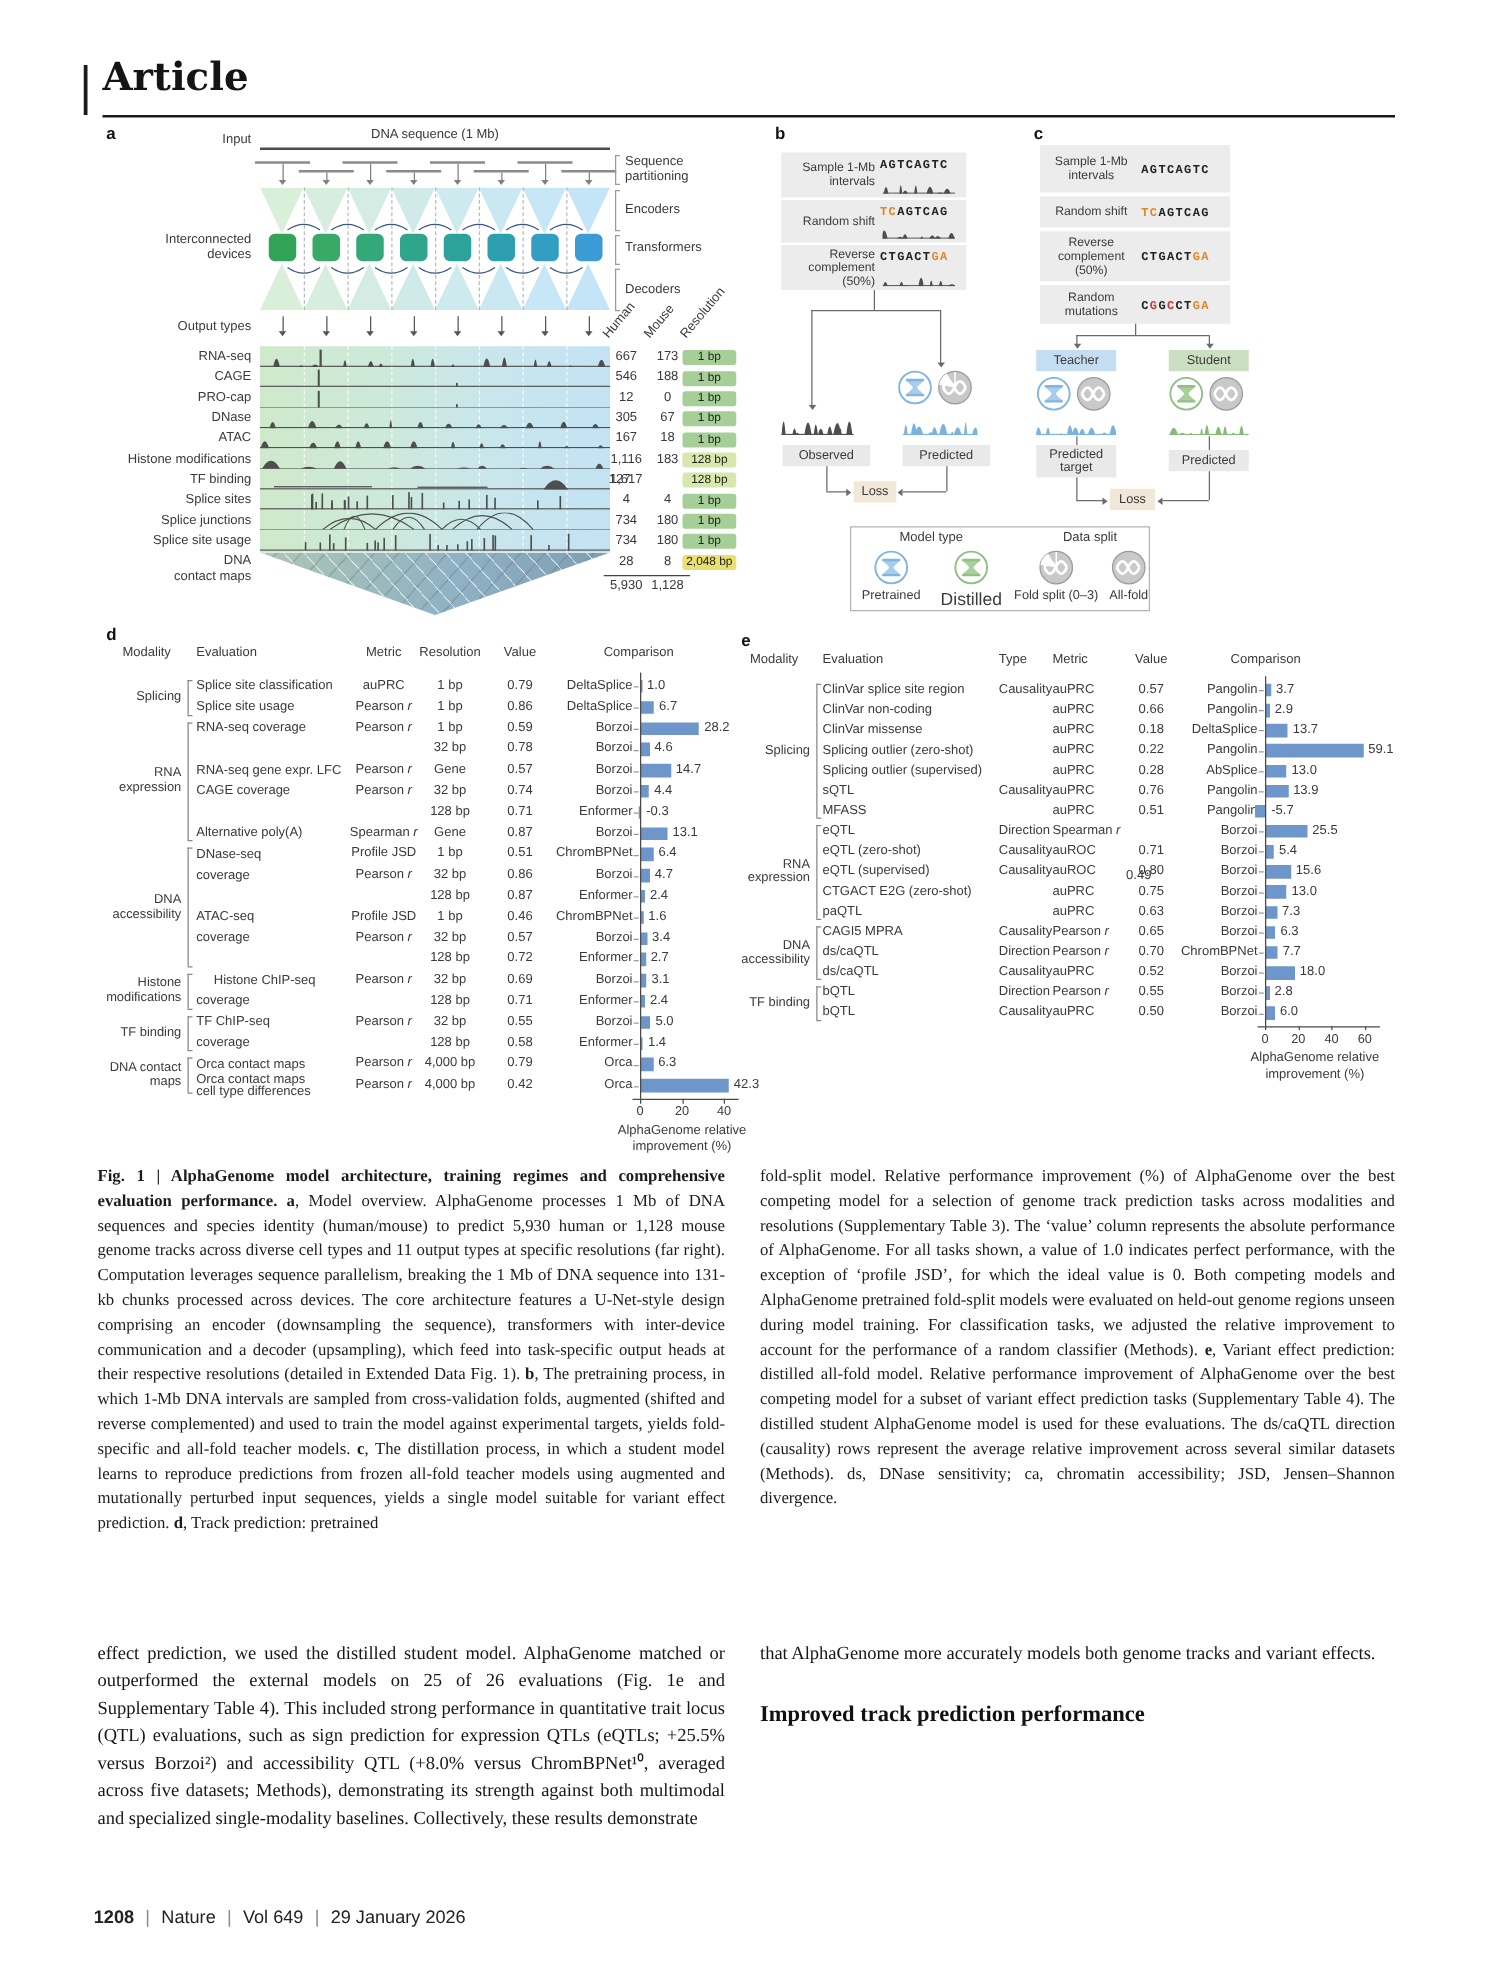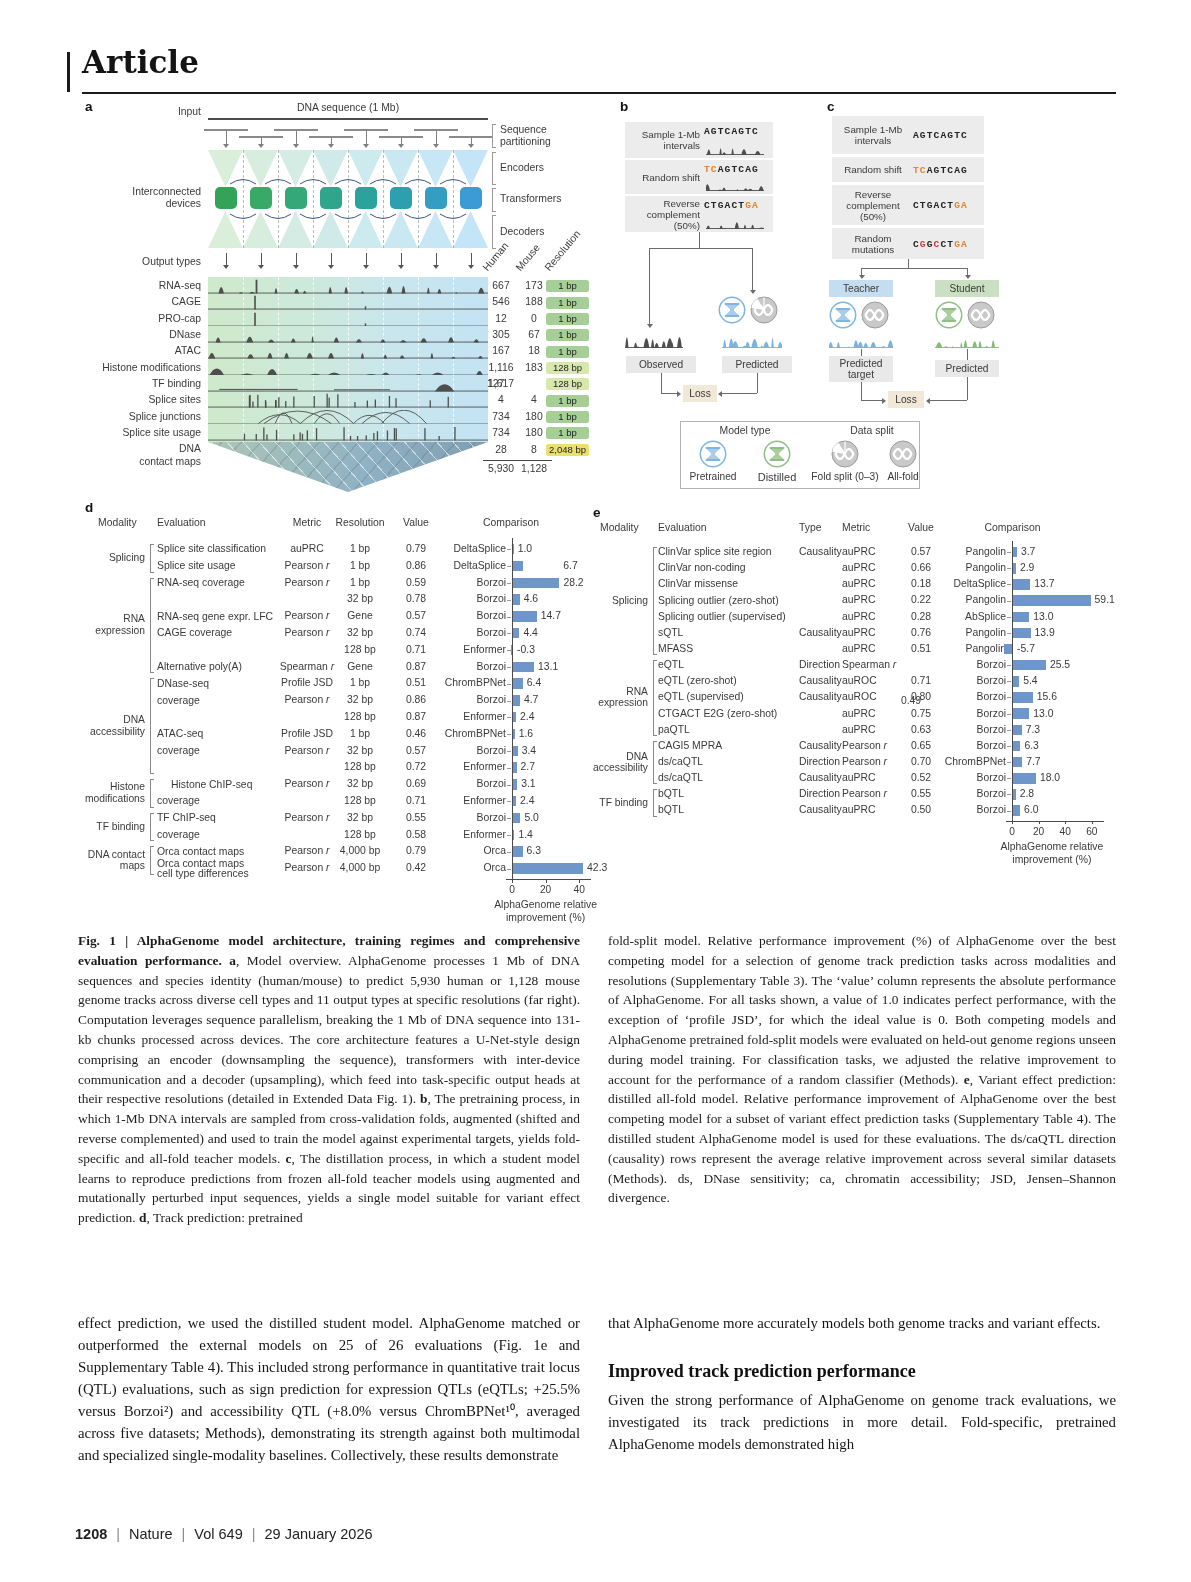--- a/index.html
+++ b/index.html
@@ -473,21 +473,21 @@
       </div>
       <div class="abs fl" style="position: absolute; left: 668px; top: 471px; width: 90px; text-align: center; font-size: 10.2px;">Pretrained</div>
       <div class="abs fl" style="position: absolute; left: 763px; top: 440px;">
         <svg width="28" height="28" viewBox="0 0 28 28">
           <circle cx="14" cy="14" r="12.7" fill="#fff" stroke="#8fbf83" stroke-width="1.5"></circle>
           <path d="M6.8 8.4 H21.2 L16 13.2 V14.8 L21.2 19.6 H6.8 L12 14.8 V13.2 Z" fill="#a9cf9d"></path>
           <rect x="6.6" y="7" width="14.8" height="1.9" rx="0.9" fill="#8fbf83"></rect>
           <rect x="6.6" y="19.1" width="14.8" height="1.9" rx="0.9" fill="#8fbf83"></rect>
         </svg>
       </div>
-      <div class="abs fl" style="position: absolute; left: 732px; top: 471px; width: 90px; text-align: center; font-size: 11px;">Distilled</div>
+      <div class="abs fl" style="position: absolute; left: 732px; top: 471px; width: 90px; text-align: center; font-size: 14px;">Distilled</div>
       <div class="abs fl" style="position: absolute; left: 831px; top: 440px;">
         <svg width="28" height="28" viewBox="0 0 28 28">
           <circle cx="14" cy="14" r="13" fill="#c9c9c9" stroke="#9b9b9b" stroke-width="1"></circle>
           <path d="M4.5 14 C 7.5 7.4, 10.5 7.4, 13.5 14 S 19.5 20.6, 22.5 14" fill="none" stroke="#fff" stroke-width="2.3"></path>
           <path d="M4.5 14 C 7.5 20.6, 10.5 20.6, 13.5 14 S 19.5 7.4, 22.5 14" fill="none" stroke="#fff" stroke-width="2.3"></path>
           <path d="M14 14 L7.5 2.7 A13 13 0 0 0 1.2 11.8 Z" fill="#fff"></path>
           <line x1="14" y1="14" x2="14" y2="1.5" stroke="#fff" stroke-width="1.2"></line>
         </svg>
       </div>
       <div class="abs fl" style="position: absolute; left: 800px; top: 471px; width: 90px; text-align: center; font-size: 10.2px;">Fold split (0–3)</div>
@@ -514,21 +514,21 @@
       <div class="abs fl" style="position: absolute; left: 507px; top: 549.4px; width: 3.5px; height: 1px; background: rgb(153, 153, 153);"></div>
       <div class="abs fl" style="position: absolute; left: 512px; top: 543.9px; width: 1.7px; height: 10.5px; background: rgb(110, 150, 203);"></div>
       <div class="abs fl" style="position: absolute; left: 517.7px; top: 541px; height: 16.8px; line-height: 16.8px; white-space: nowrap;">1.0</div>
       <div class="abs fl" style="position: absolute; left: 157px; top: 557.8px; width: 140px; height: 16.8px; display: flex; align-items: center; line-height: 10px; white-space: nowrap;">Splice site usage</div>
       <div class="abs fl" style="position: absolute; left: 272px; top: 557.8px; width: 70px; height: 16.8px; line-height: 16.8px; text-align: center; white-space: nowrap;">Pearson <i>r</i></div>
       <div class="abs fl" style="position: absolute; left: 334px; top: 557.8px; width: 52px; height: 16.8px; line-height: 16.8px; text-align: center; white-space: nowrap;">1 bp</div>
       <div class="abs fl" style="position: absolute; left: 394px; top: 557.8px; width: 44px; height: 16.8px; line-height: 16.8px; text-align: center;">0.86</div>
       <div class="abs fl" style="position: absolute; left: 406px; top: 557.8px; width: 100px; height: 16.8px; line-height: 16.8px; text-align: right; white-space: nowrap;">DeltaSplice</div>
       <div class="abs fl" style="position: absolute; left: 507px; top: 566.2px; width: 3.5px; height: 1px; background: rgb(153, 153, 153);"></div>
       <div class="abs fl" style="position: absolute; left: 512px; top: 560.7px; width: 11.3px; height: 10.5px; background: rgb(110, 150, 203);"></div>
-      <div class="abs fl" style="position: absolute; left: 527.3px; top: 557.8px; height: 16.8px; line-height: 16.8px; white-space: nowrap; margin-left: 36px;">6.7</div>
+      <div class="abs fl" style="position: absolute; left: 527.3px; top: 557.8px; height: 16.8px; line-height: 16.8px; white-space: nowrap;">6.7</div>
       <div class="abs fl" style="position: absolute; left: 150px; top: 544px; width: 1px; height: 27.6px; background: rgb(136, 136, 136);"></div>
       <div class="abs fl" style="position: absolute; left: 150px; top: 544px; width: 4px; height: 1px; background: rgb(136, 136, 136);"></div>
       <div class="abs fl" style="position: absolute; left: 150px; top: 571.6px; width: 4px; height: 1px; background: rgb(136, 136, 136);"></div>
       <div class="abs fl" style="position: absolute; left: 83px; top: 541px; width: 62px; height: 33.6px; display: flex; align-items: center; justify-content: flex-end; text-align: right; line-height: 11.5px; font-size: 10.3px;">Splicing</div>
       <div class="abs fl" style="position: absolute; left: 157px; top: 574.6px; width: 140px; height: 16.8px; display: flex; align-items: center; line-height: 10px; white-space: nowrap;">RNA-seq coverage</div>
       <div class="abs fl" style="position: absolute; left: 272px; top: 574.6px; width: 70px; height: 16.8px; line-height: 16.8px; text-align: center; white-space: nowrap;">Pearson <i>r</i></div>
       <div class="abs fl" style="position: absolute; left: 334px; top: 574.6px; width: 52px; height: 16.8px; line-height: 16.8px; text-align: center; white-space: nowrap;">1 bp</div>
       <div class="abs fl" style="position: absolute; left: 394px; top: 574.6px; width: 44px; height: 16.8px; line-height: 16.8px; text-align: center;">0.59</div>
       <div class="abs fl" style="position: absolute; left: 406px; top: 574.6px; width: 100px; height: 16.8px; line-height: 16.8px; text-align: right; white-space: nowrap;">Borzoi</div>
       <div class="abs fl" style="position: absolute; left: 507px; top: 583px; width: 3.5px; height: 1px; background: rgb(153, 153, 153);"></div>
@@ -871,19 +871,18 @@
       <div class="abs fl" style="position: absolute; left: 971.9px; top: 839.55px; width: 160px; text-align: center; font-size: 10.4px; line-height: 13px;">AlphaGenome relative<br>improvement (%)</div>
     </div>
 
   <div class="abs cap" id="caption-col1" style="left:78px;top:931px;width:502px"><span class="b">Fig. 1 | AlphaGenome model architecture, training regimes and comprehensive evaluation performance. </span><span class="b">a</span><span>, Model overview. AlphaGenome processes 1 Mb of DNA sequences and species identity (human/mouse) to predict 5,930 human or 1,128 mouse genome tracks across diverse cell types and 11 output types at specific resolutions (far right). Computation leverages sequence parallelism, breaking the 1 Mb of DNA sequence into 131-kb chunks processed across devices. The core architecture features a U-Net-style design comprising an encoder (downsampling the sequence), transformers with inter-device communication and a decoder (upsampling), which feed into task-specific output heads at their respective resolutions (detailed in Extended Data Fig. 1). </span><span class="b">b</span><span>, The pretraining process, in which 1-Mb DNA intervals are sampled from cross-validation folds, augmented (shifted and reverse complemented) and used to train the model against experimental targets, yields fold-specific and all-fold teacher models. </span><span class="b">c</span><span>, The distillation process, in which a student model learns to reproduce predictions from frozen all-fold teacher models using augmented and mutationally perturbed input sequences, yields a single model suitable for variant effect prediction. </span><span class="b">d</span><span>, Track prediction: pretrained</span></div>
   <div class="abs cap" id="caption-col2" style="left:608px;top:931px;width:508px"><span>fold-split model. Relative performance improvement (%) of AlphaGenome over the best competing model for a selection of genome track prediction tasks across modalities and resolutions (Supplementary Table 3). The ‘value’ column represents the absolute performance of AlphaGenome. For all tasks shown, a value of 1.0 indicates perfect performance, with the exception of ‘profile JSD’, for which the ideal value is 0. Both competing models and AlphaGenome pretrained fold-split models were evaluated on held-out genome regions unseen during model training. For classification tasks, we adjusted the relative improvement to account for the performance of a random classifier (Methods). </span><span class="b">e</span><span>, Variant effect prediction: distilled all-fold model. Relative performance improvement of AlphaGenome over the best competing model for a subset of variant effect prediction tasks (Supplementary Table 4). The distilled student AlphaGenome model is used for these evaluations. The ds/caQTL direction (causality) rows represent the average relative improvement across several similar datasets (Methods). ds, DNase sensitivity; ca, chromatin accessibility; JSD, Jensen–Shannon divergence.</span></div>
 
   <div class="abs bodytxt" id="body-col1" style="left:78px;top:1312px;width:502px">effect prediction, we used the distilled student model. AlphaGenome matched or outperformed the external models on 25 of 26 evaluations (Fig. 1e and Supplementary Table 4). This included strong performance in quantitative trait locus (QTL) evaluations, such as sign prediction for expression QTLs (eQTLs; +25.5% versus Borzoi²) and accessibility QTL (+8.0% versus ChromBPNet¹⁰, averaged across five datasets; Methods), demonstrating its strength against both multimodal and specialized single-modality baselines. Collectively, these results demonstrate</div>
   <div class="abs" id="body-col2" style="left:608px;top:1312px;width:508px">
       <div class="bodytxt">that AlphaGenome more accurately models both genome tracks and variant effects.</div>
       <div class="hd">Improved track prediction performance</div>
-      <div class="bodytxt">Given the strong performance of AlphaGenome on genome track evaluations, we investigated its track predictions in more detail. Fold-specific, pretrained AlphaGenome models demonstrated high</div>
     </div>
 
   <div class="abs" id="footer">
     <span class="b">1208</span><span class="sep">|</span><span>Nature</span><span class="sep">|</span><span>Vol 649</span><span class="sep">|</span><span>29 January 2026</span>
   </div>
 </div>
 
 </body></html>

